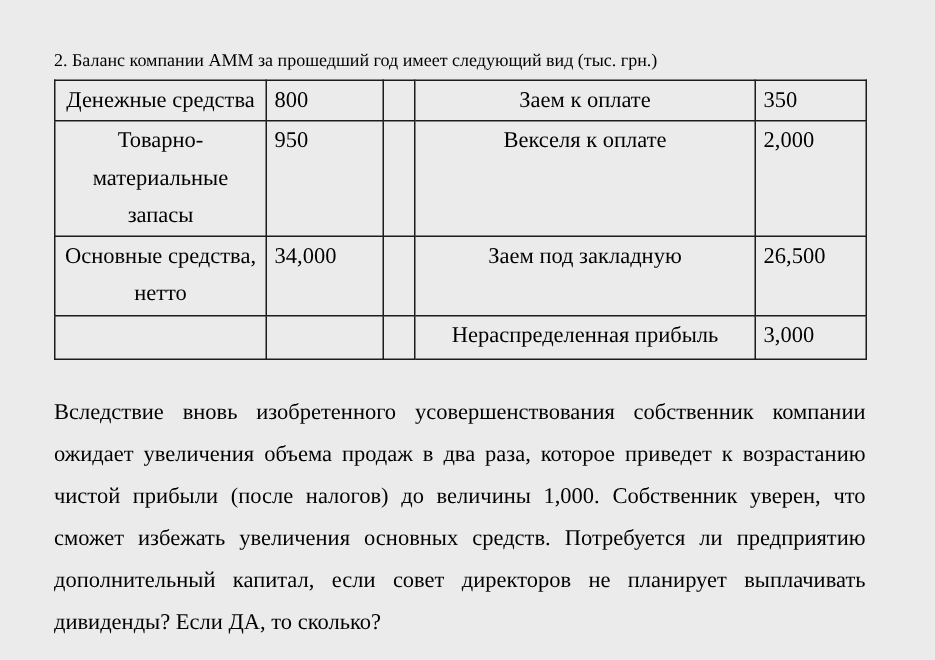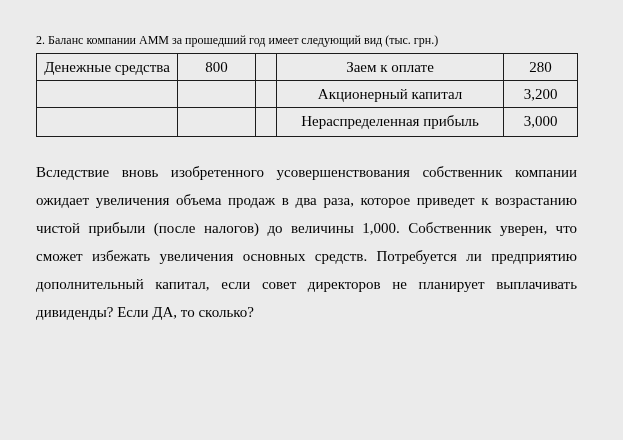--- a/index.html
+++ b/index.html
@@ -32,21 +32,21 @@
   }
   table.balance td {
     border: 1px solid #1c1c1c;
     vertical-align: top;
     font-size: 15px;
     line-height: 25px;
     padding: 1px 5px 0 5px;
     overflow: hidden;
     text-align: center;
   }
-  table.balance td.val { text-align: center; }
+  table.balance td.val { text-align: left; }
   table.balance td.gap { padding: 0; }
   col.c-asset-label { width: 141px; }
   col.c-asset-value { width: 78px; }
   col.c-spacer      { width: 21px; }
   col.c-liab-label  { width: 227px; }
   col.c-liab-value  { width: 74px; }
   tr.r1 td, tr.r2 td { height: 25px; }
   tr.r3 td { height: 48px; }
   tr.r4 td { height: 51px; }
   tr.r5 td { height: 25px; }
@@ -75,28 +75,35 @@
       <col class="c-spacer">
       <col class="c-liab-label">
       <col class="c-liab-value">
     </colgroup>
     <tbody>
       <tr class="r1">
         <td class="lab">Денежные средства</td>
         <td class="val">800</td>
         <td class="gap"></td>
         <td class="lab">Заем к оплате</td>
-        <td class="val">280</td>
+        <td class="val">350</td>
       </tr>
-      <tr class="r5">
-        <td class="lab"></td>
-        <td class="val"></td>
+      <tr class="r3">
+        <td class="lab">Товарно-материальные запасы</td>
+        <td class="val">950</td>
         <td class="gap"></td>
-        <td class="lab">Акционерный капитал</td>
-        <td class="val">3,200</td>
+        <td class="lab">Векселя к оплате</td>
+        <td class="val">2,000</td>
+      </tr>
+      <tr class="r4">
+        <td class="lab">Основные средства, нетто</td>
+        <td class="val">34,000</td>
+        <td class="gap"></td>
+        <td class="lab">Заем под закладную</td>
+        <td class="val">26,500</td>
       </tr>
       <tr class="r6">
         <td class="lab"></td>
         <td class="val"></td>
         <td class="gap"></td>
         <td class="lab">Нераспределенная прибыль</td>
         <td class="val">3,000</td>
       </tr>
     </tbody>
   </table>

